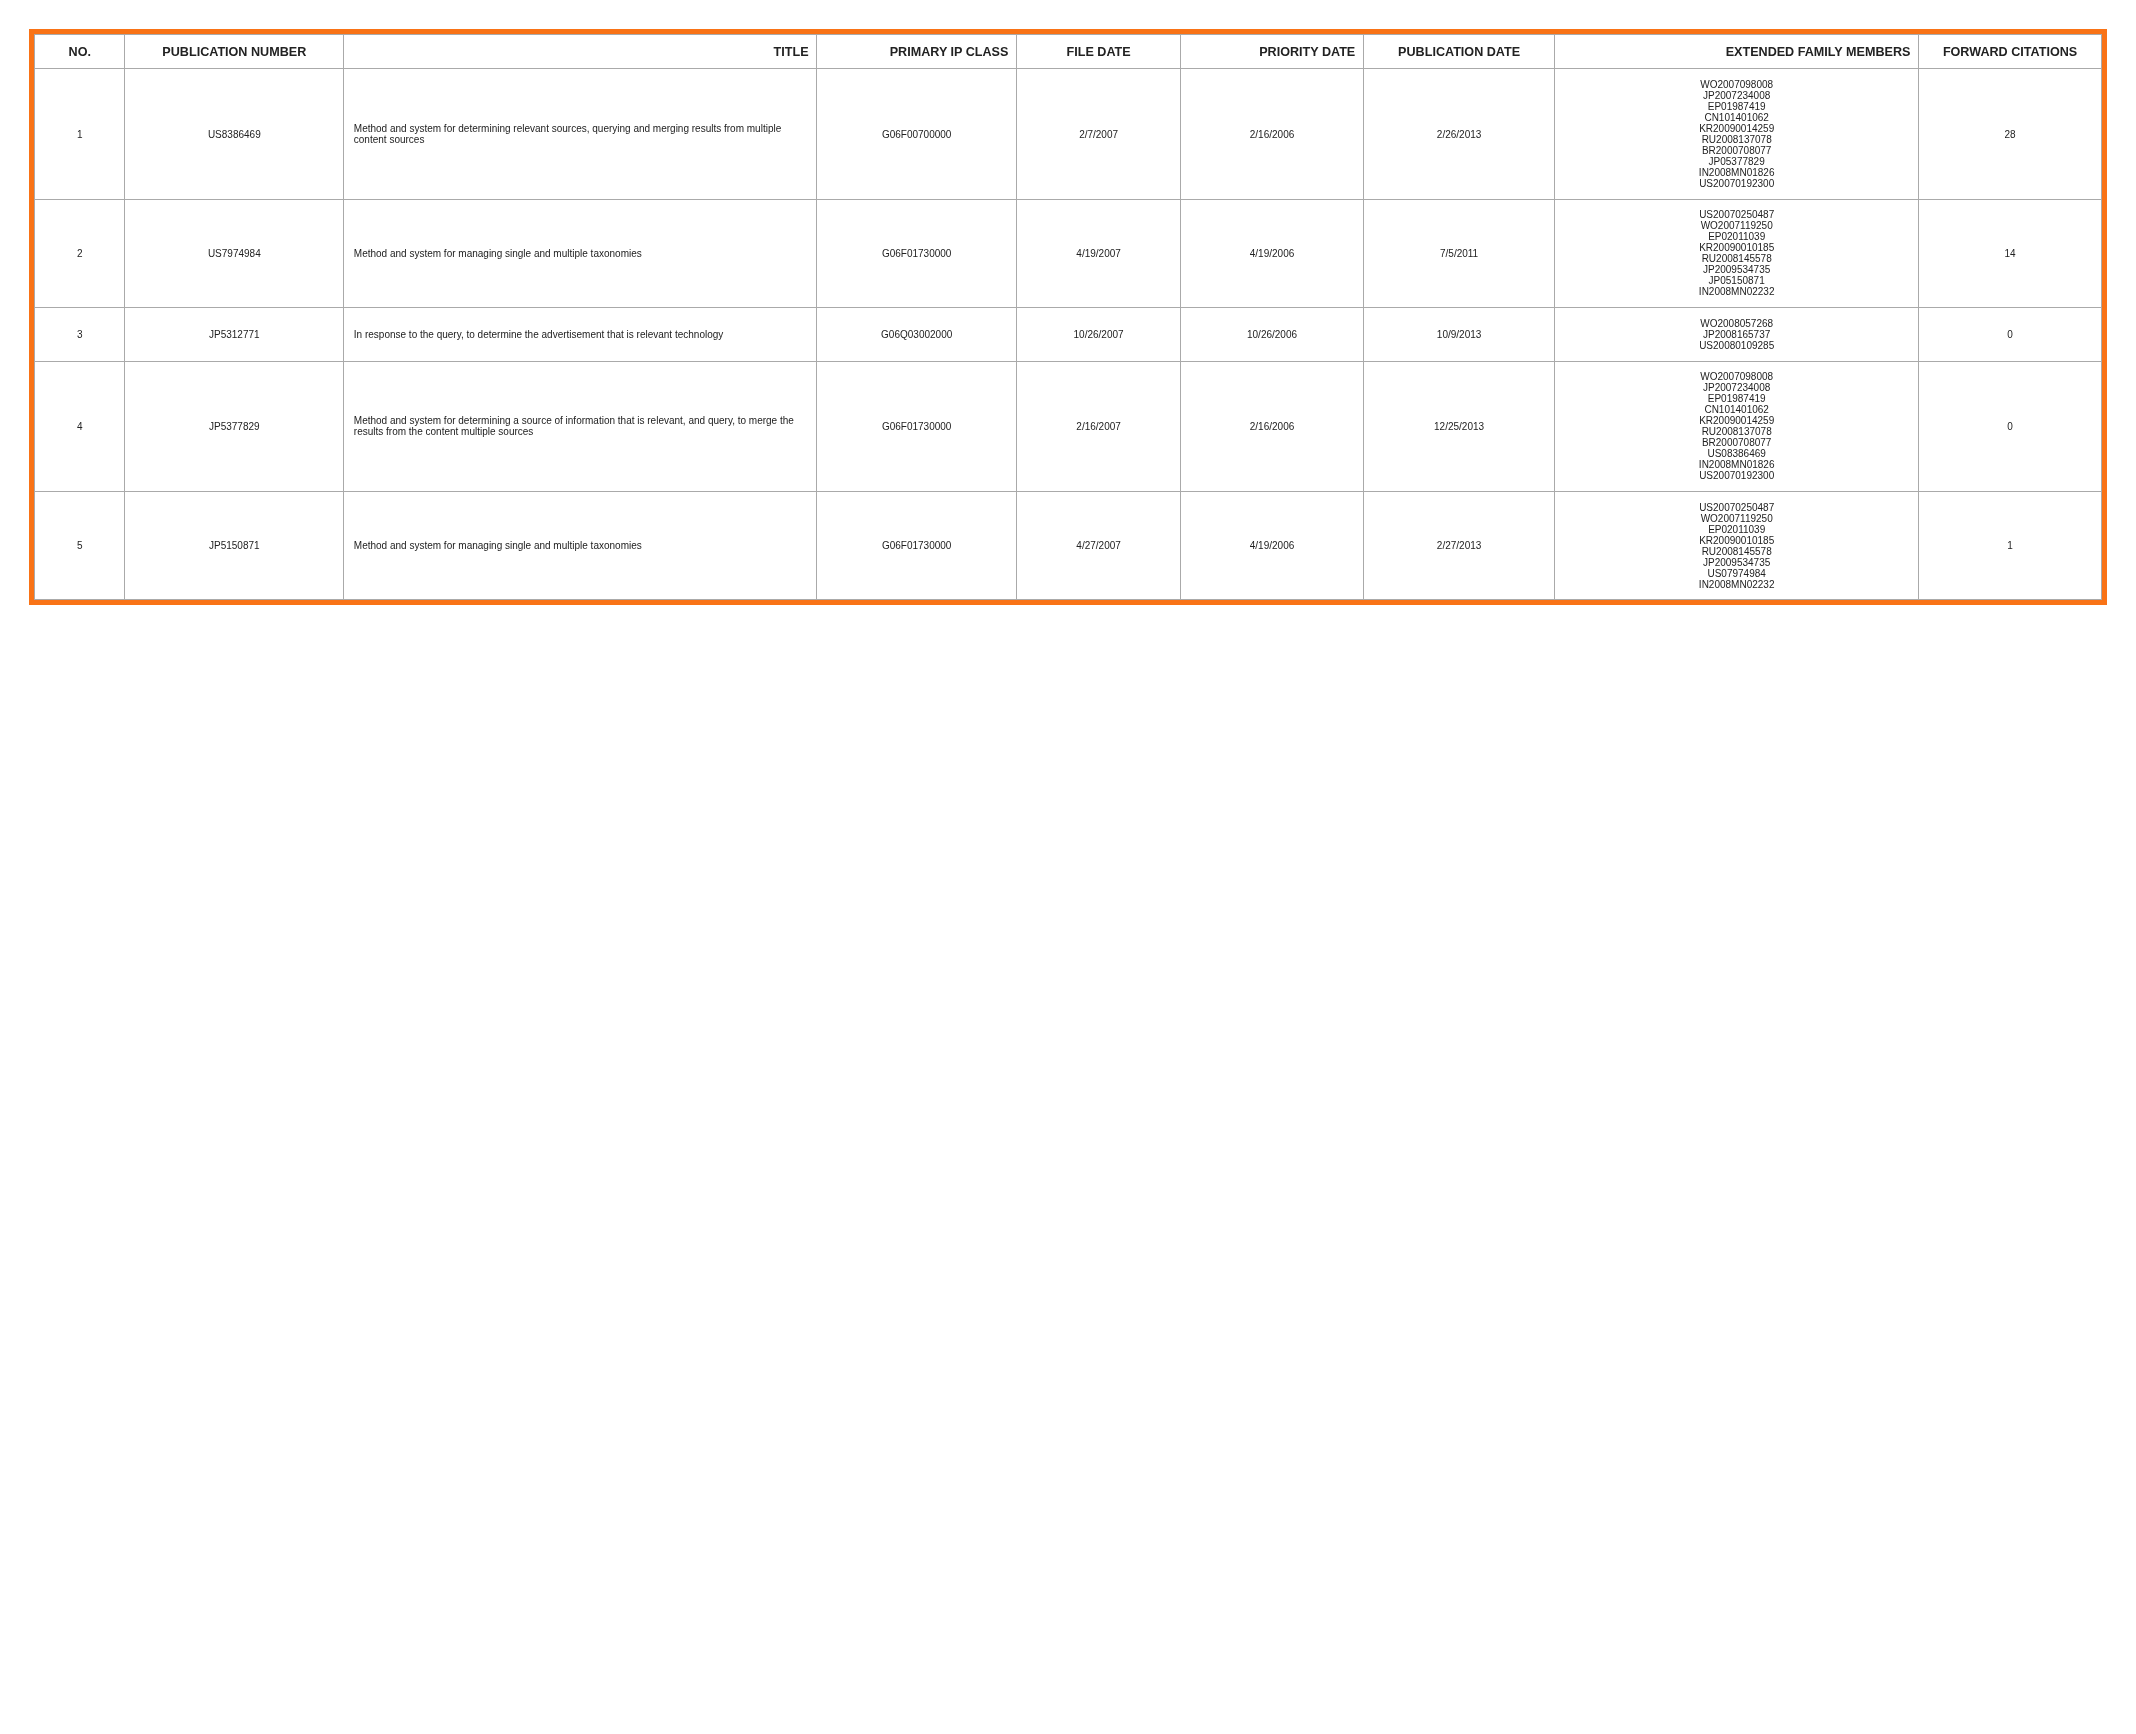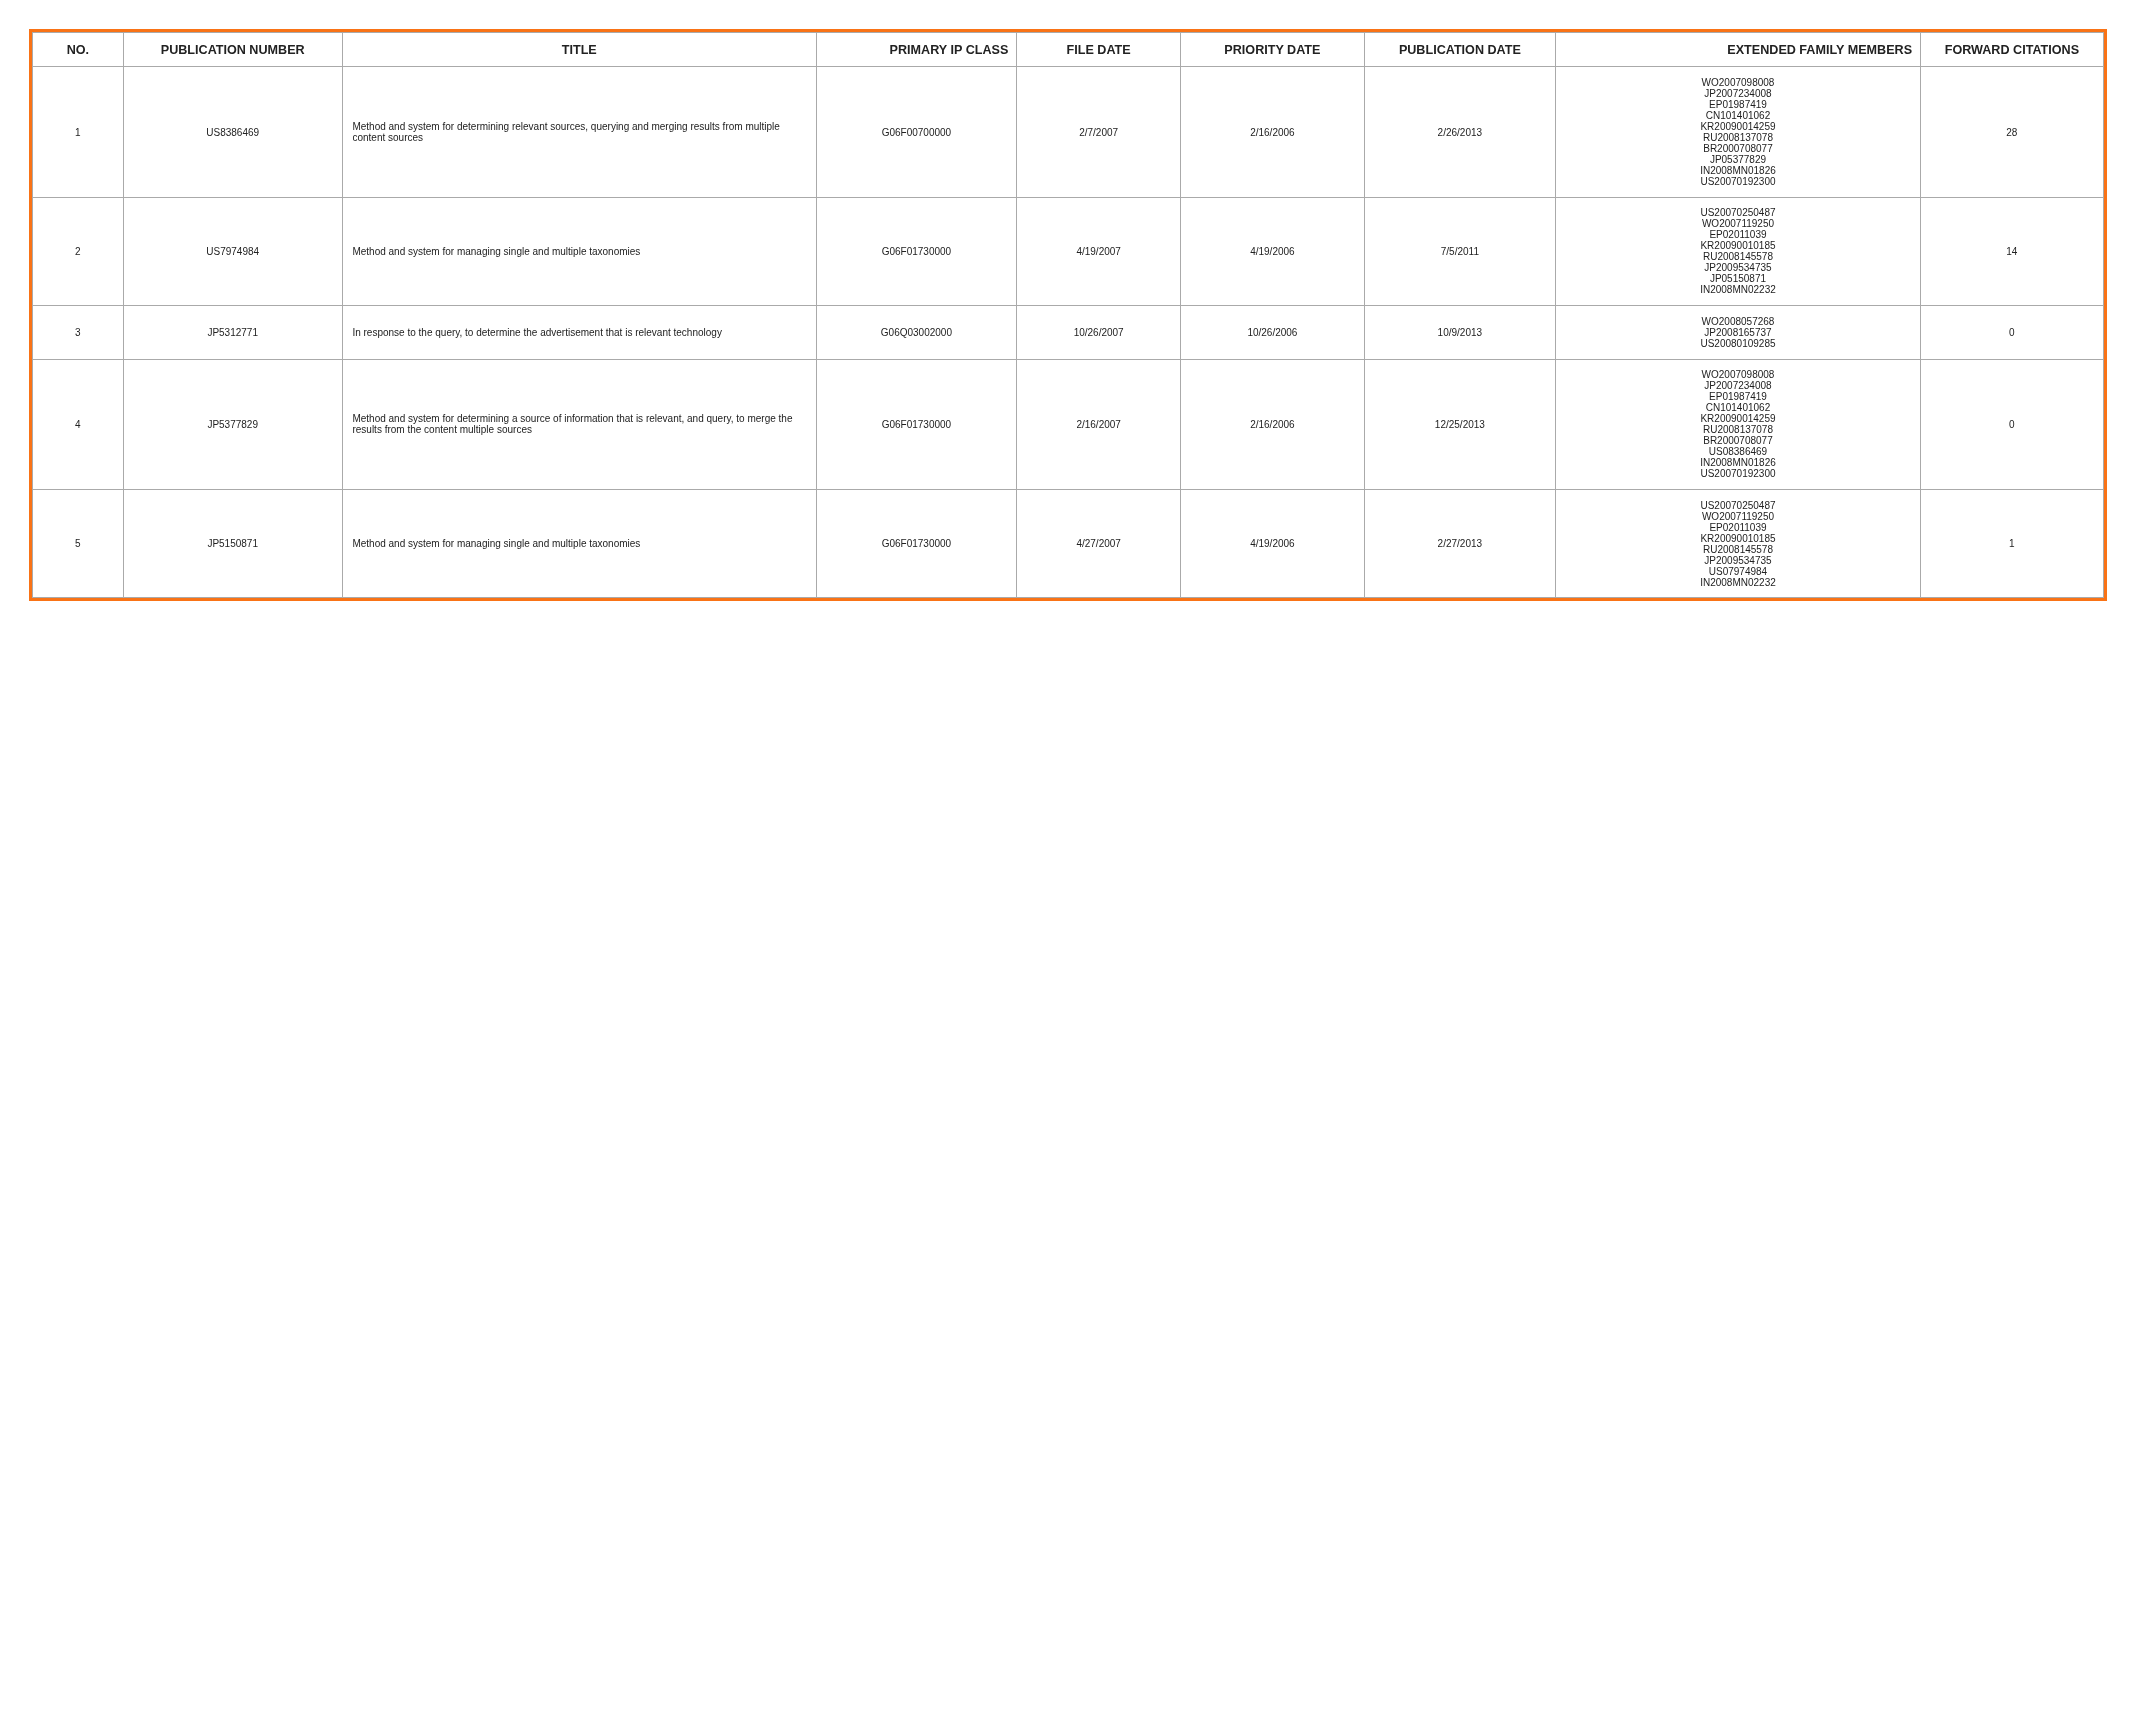--- a/index.html
+++ b/index.html
@@ -11,32 +11,32 @@
     body {
       background: #ffffff;
       font-family: Arial, sans-serif;
       font-size: 13.5px;
       color: #222;
       padding: 29px;
     }
 
     .table-wrapper {
       width: 100%;
-      border: 3px solid #f97316;
+      border: 5px solid #f97316;
     }
 
     table {
       width: 100%;
       border-collapse: collapse;
     }
 
     thead tr th {
       border: 1px solid #aaa;
       padding: 9.7px 7.7px;
-      text-align: center;
+      text-align: right;
       font-weight: bold;
       vertical-align: middle;
       font-size: 12.6px;
       background: #fff;
     }
 
     tbody tr td {
       border: 1px solid #aaa;
       padding: 9.7px 9.7px;
       vertical-align: middle;

